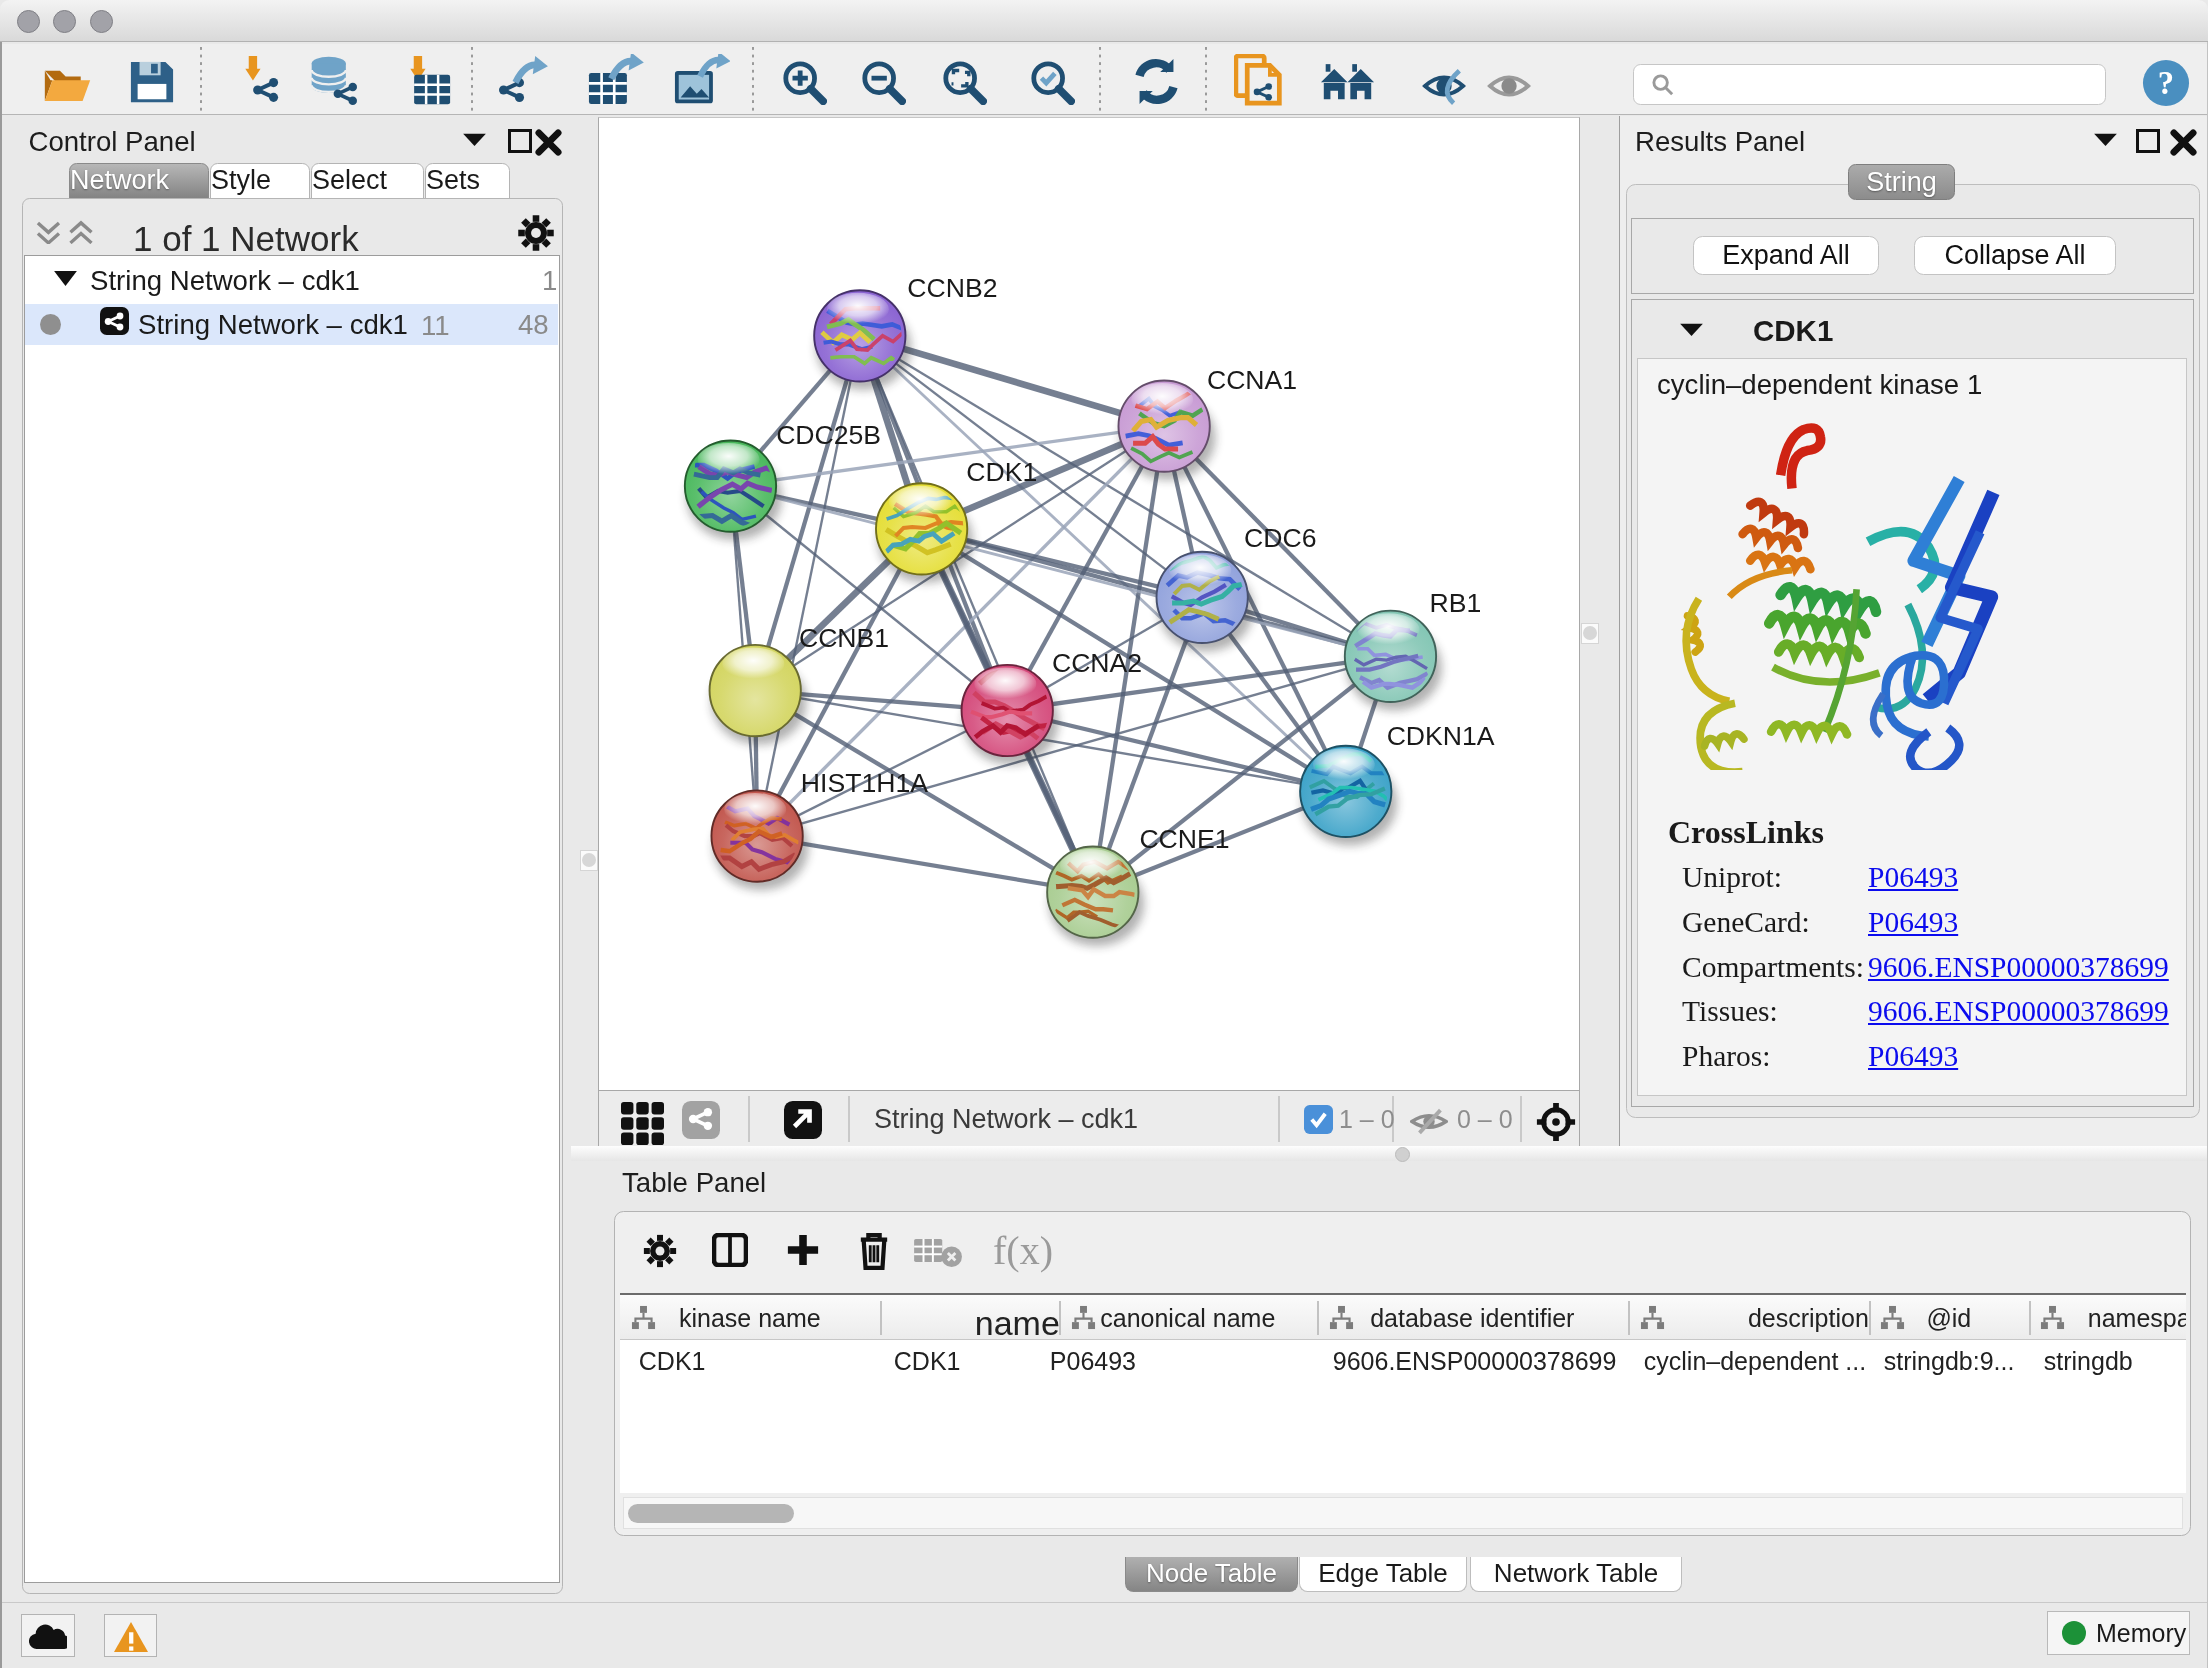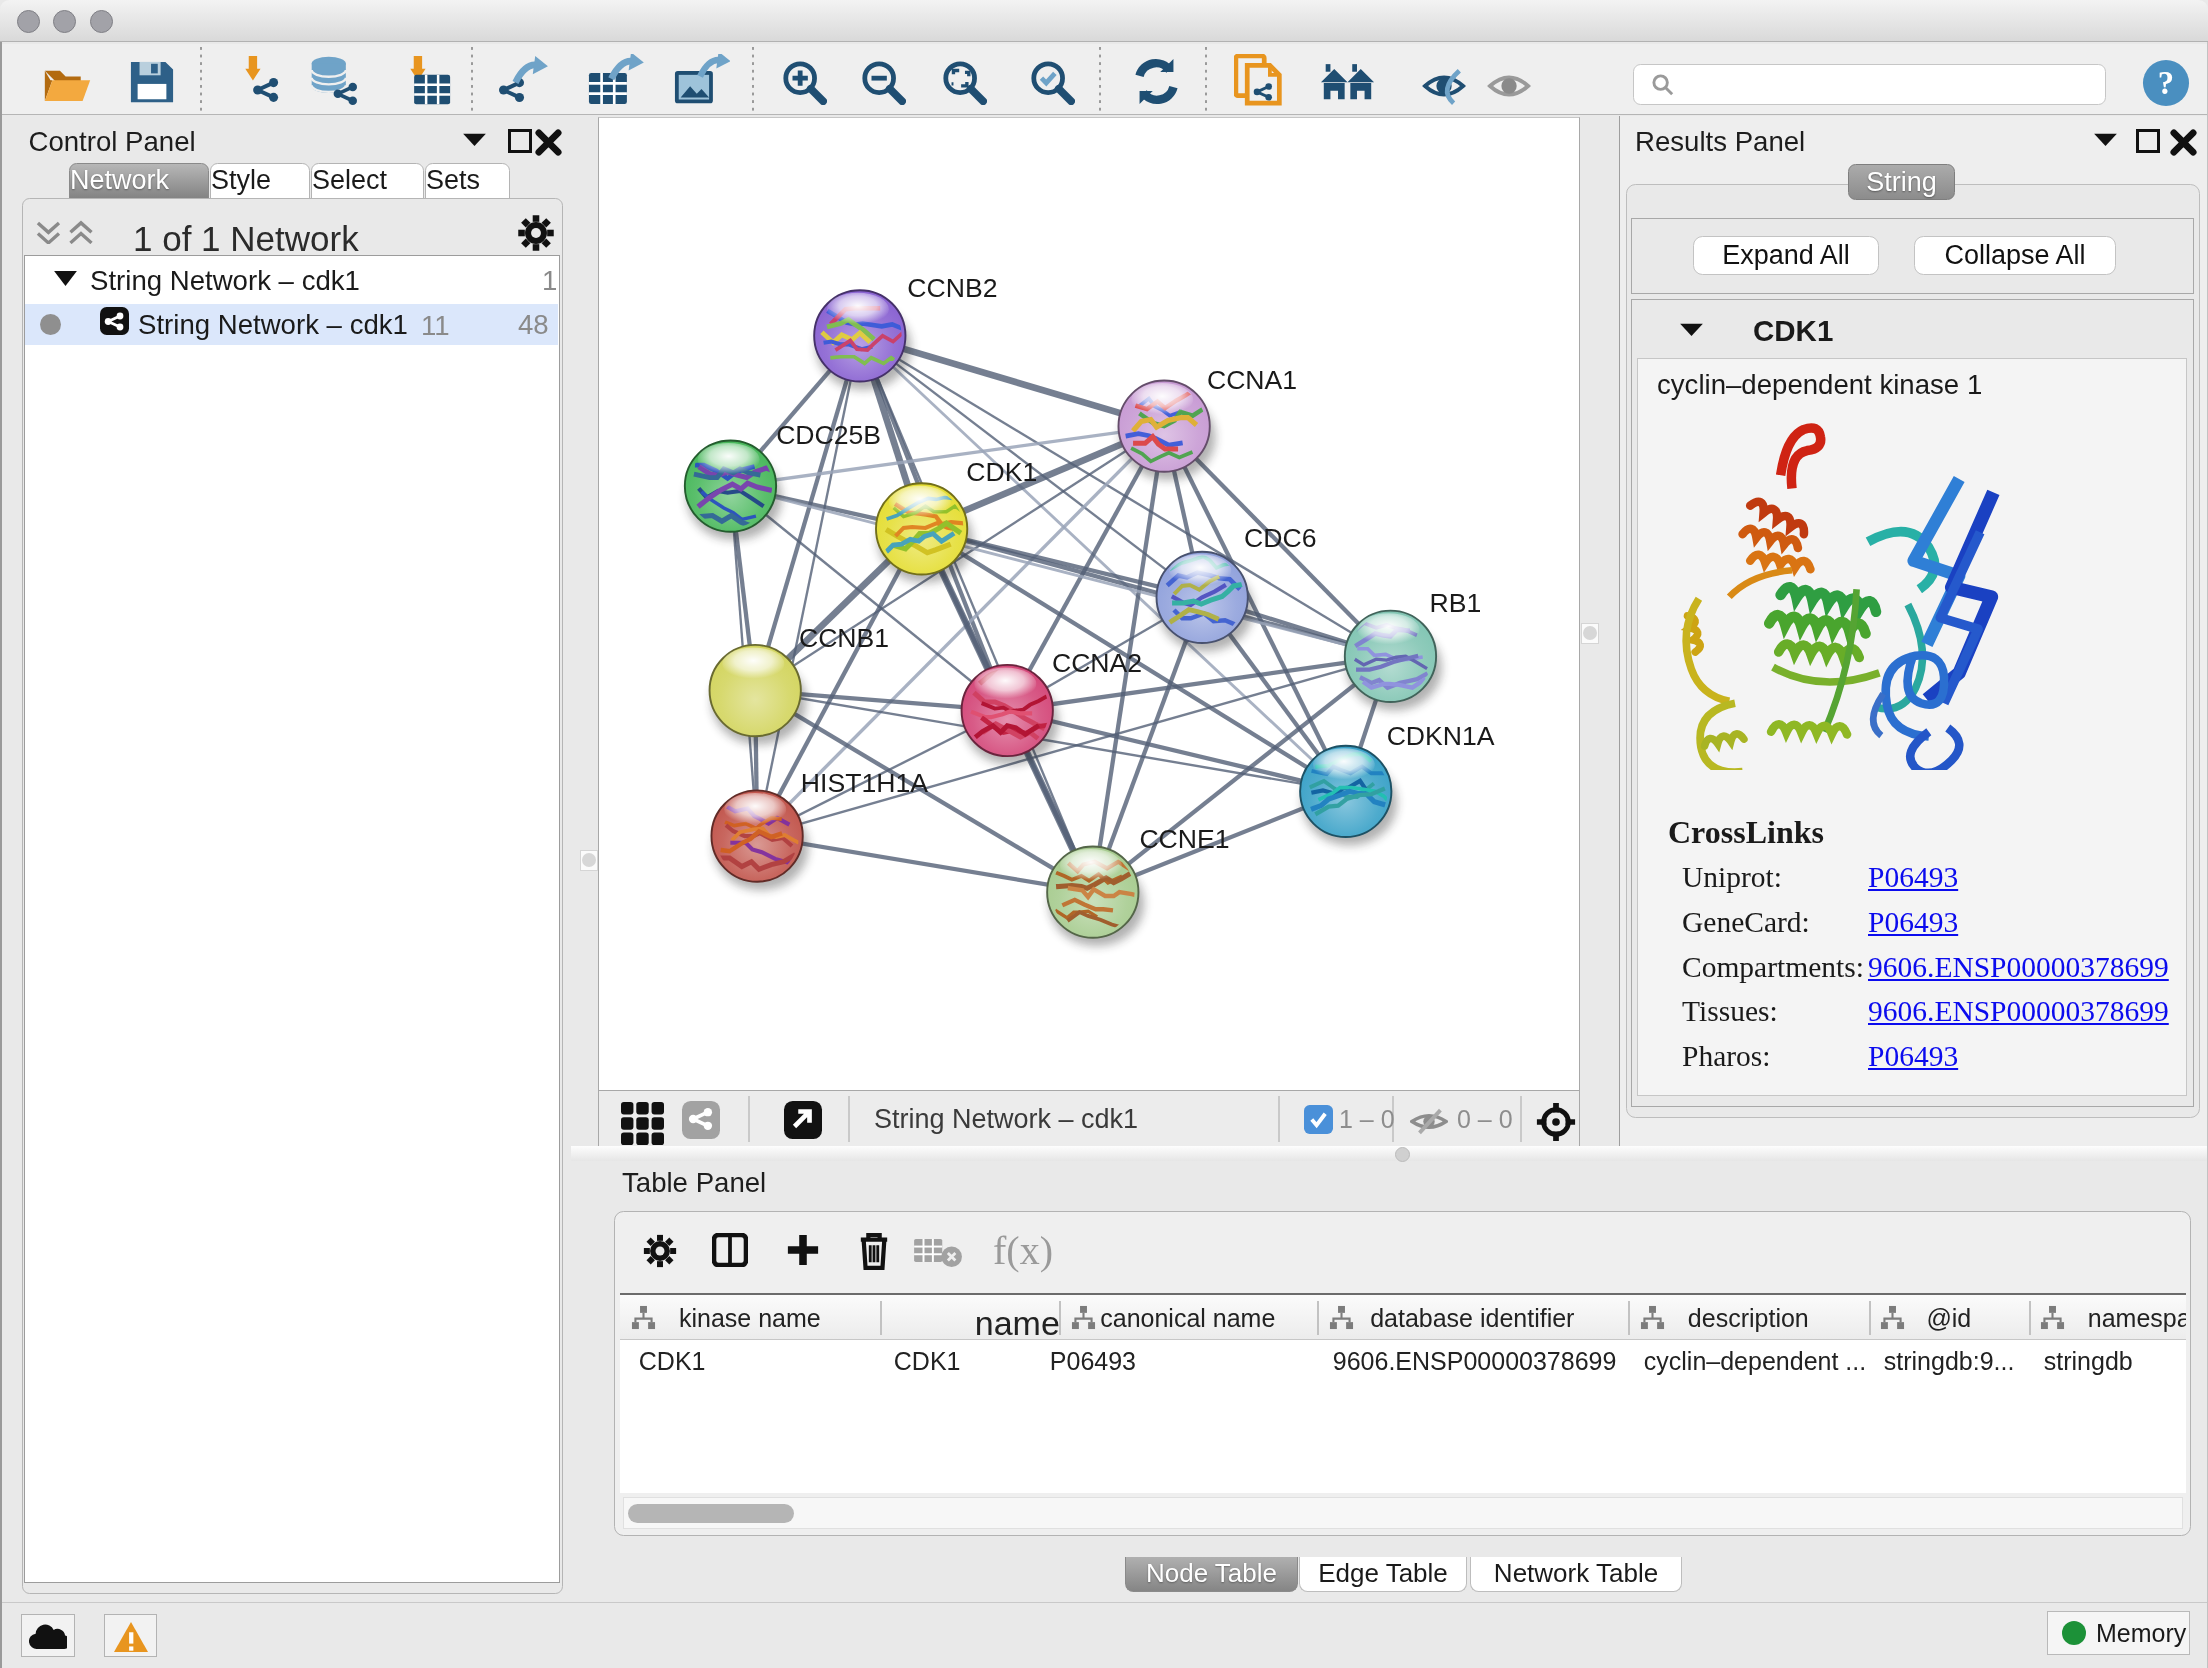--- a/index.html
+++ b/index.html
@@ -617,21 +617,21 @@
           <path d="M13.0,8.2 v4.800000000000001 M4.6,17.8 v-3.5999999999999996 h16.8 v3.5999999999999996" stroke="#7c7c7c" stroke-width="2.16" fill="none"></path>
         </svg>
         <div class="abs" style="left:697px;top:8.6px;width:311px;font-size:25px;color:#222;text-align:center;white-space:nowrap;overflow:hidden">database identifier</div>
         <div class="abs" style="left:1008px;top:5.7px;width:1.9px;height:34px;background:#c2c2c2"></div>
         <svg class="abs" style="left:1020px;top:9.5px;" width="25" height="25" viewBox="0 0 26 26">
           <rect x="9.4" y="1" width="7.199999999999999" height="7.199999999999999" fill="#7c7c7c"></rect>
           <rect x="1" y="17.8" width="7.199999999999999" height="7.199999999999999" fill="#7c7c7c"></rect>
           <rect x="17.8" y="17.8" width="7.199999999999999" height="7.199999999999999" fill="#7c7c7c"></rect>
           <path d="M13.0,8.2 v4.800000000000001 M4.6,17.8 v-3.5999999999999996 h16.8 v3.5999999999999996" stroke="#7c7c7c" stroke-width="2.16" fill="none"></path>
         </svg>
-        <div class="abs" style="left:1008px;top:8.6px;width:241px;font-size:25px;color:#222;text-align:center;white-space:nowrap;overflow:hidden">description</div>
+        <div class="abs" style="left:1008px;top:8.6px;width:241px;font-size:25px;color:#222;text-align:right;white-space:nowrap;overflow:hidden">description</div>
         <div class="abs" style="left:1249px;top:5.7px;width:1.9px;height:34px;background:#c2c2c2"></div>
         <svg class="abs" style="left:1260px;top:9.5px;" width="25" height="25" viewBox="0 0 26 26">
           <rect x="9.4" y="1" width="7.199999999999999" height="7.199999999999999" fill="#7c7c7c"></rect>
           <rect x="1" y="17.8" width="7.199999999999999" height="7.199999999999999" fill="#7c7c7c"></rect>
           <rect x="17.8" y="17.8" width="7.199999999999999" height="7.199999999999999" fill="#7c7c7c"></rect>
           <path d="M13.0,8.2 v4.800000000000001 M4.6,17.8 v-3.5999999999999996 h16.8 v3.5999999999999996" stroke="#7c7c7c" stroke-width="2.16" fill="none"></path>
         </svg>
         <div class="abs" style="left:1249px;top:8.6px;width:160px;font-size:25px;color:#222;text-align:center;white-space:nowrap;overflow:hidden">@id</div>
         <div class="abs" style="left:1409px;top:5.7px;width:1.9px;height:34px;background:#c2c2c2"></div>
         <svg class="abs" style="left:1420px;top:9.5px;" width="25" height="25" viewBox="0 0 26 26">

